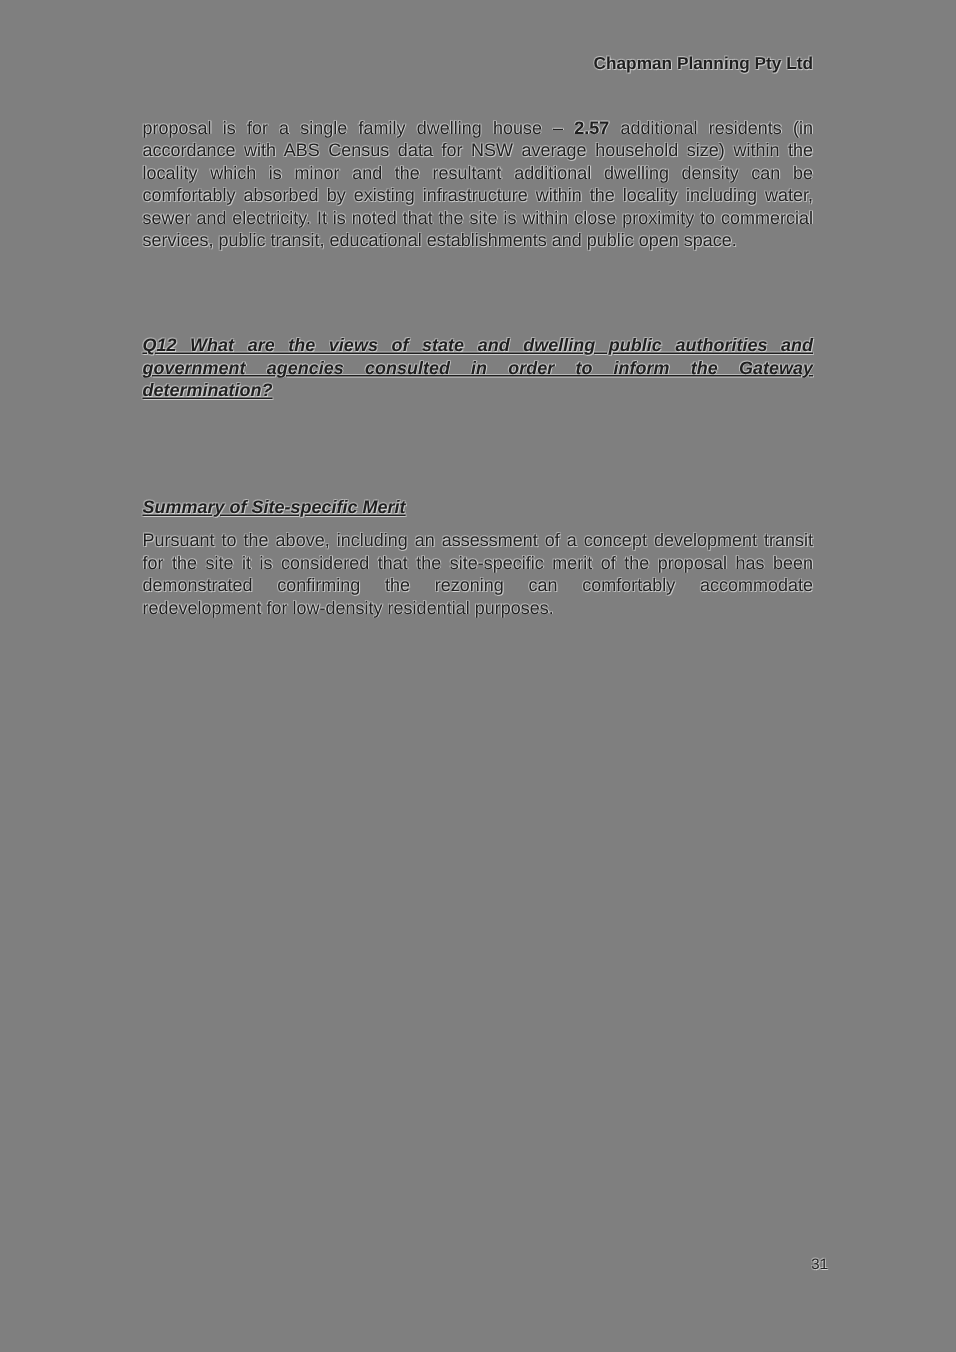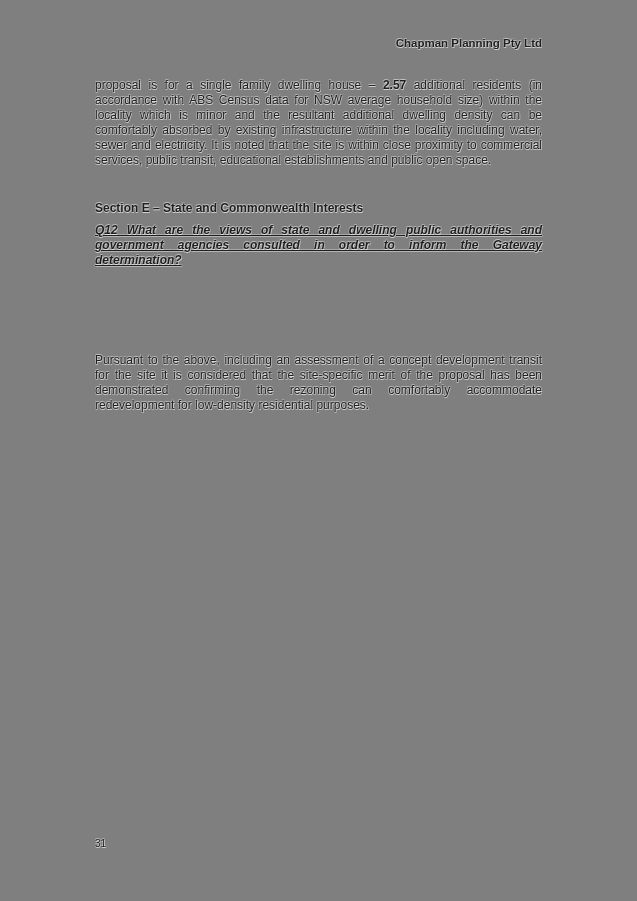--- a/index.html
+++ b/index.html
@@ -23,20 +23,21 @@
   }
   .txt {
     color: #1f1f1f;
     font-size: 12px;
     line-height: 15px;
     text-shadow:
       0.6px 0.6px 0 rgba(255,255,255,0.55),
       -0.6px -0.6px 0 rgba(255,255,255,0.35),
       0.6px -0.6px 0 rgba(255,255,255,0.25),
       -0.6px 0.6px 0 rgba(255,255,255,0.25);
+    margin-left: 10px;
   }
   .header {
     position: absolute;
     top: 36px;
     right: 0;
     font-weight: bold;
     font-size: 11.5px;
   }
   .para {
     position: absolute;
@@ -67,41 +68,41 @@
   }
   .q12 { top: 223px; }
   .p2 { top: 281px; }
   .summary { top: 331px; width: auto; }
   .p3 { top: 353px; }
   .footer {
     position: absolute;
     left: 0;
     top: 836px;
     width: 100%;
-    text-align: left;
+    text-align: right;
     font-size: 10px;
   }
   b { font-weight: bold; }
 </style>
 </head>
 <body>
 
 <div class="content">
 
   <div class="header txt">
     <span>Chapman Planning Pty Ltd</span>
   </div>
 
   <p class="para txt p1"><span>proposal is for a single family dwelling house – </span><b>2.57</b><span> additional residents (in accordance with ABS Census data for NSW average household size) within the locality which is minor and the resultant additional dwelling density can be comfortably absorbed by existing infrastructure within the locality including water, sewer and electricity. It is noted that the site is within close proximity to commercial services, public transit, educational establishments and public open space.</span></p>
 
-  <h2 class="section-heading txt">Section E – State and Commonwealth Interests</h2>
 
   <h3 class="q-heading q12 txt">Q12 What are the views of state and dwelling public authorities and government agencies consulted in order to inform the Gateway determination?</h3>
 
 
+  <h3 class="q-heading summary txt">Summary of Site-specific Merit</h3>
 
   <p class="para txt p3">Pursuant to the above, including an assessment of a concept development transit for the site it is considered that the site-specific merit of the proposal has been demonstrated confirming the rezoning can comfortably accommodate redevelopment for low-density residential purposes.</p>
 
   <div class="footer txt">
     <span>31</span>
   </div>
 
 </div>
 
 </body></html>

